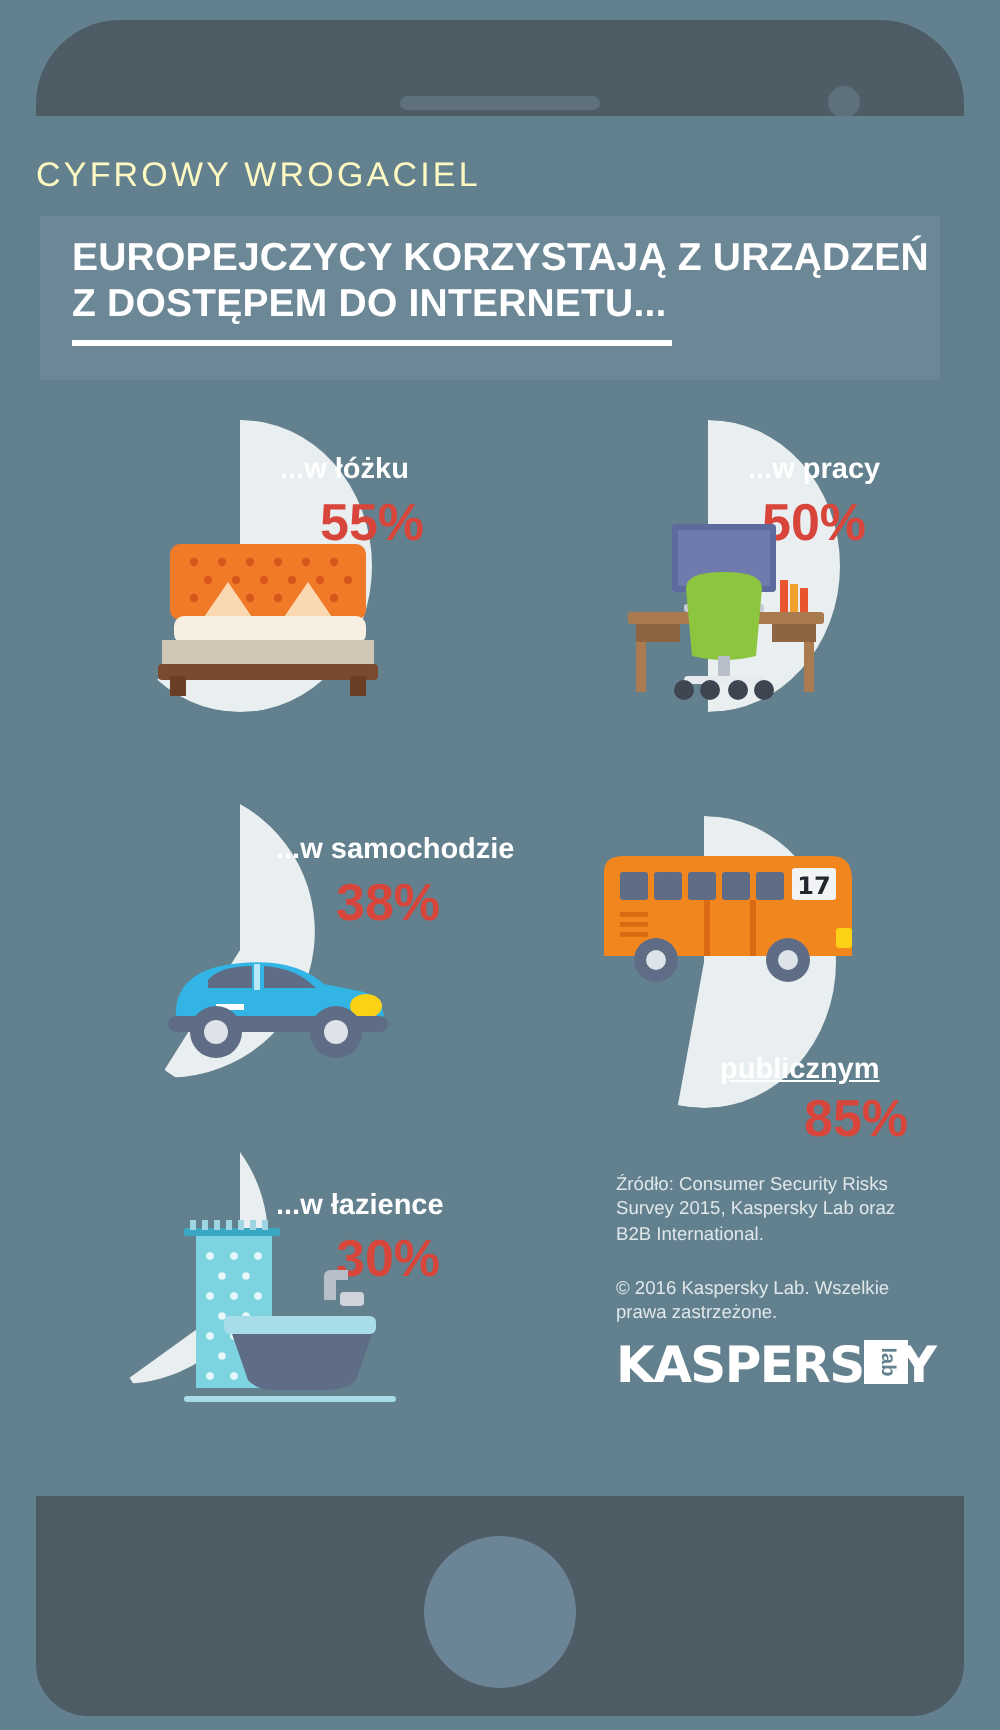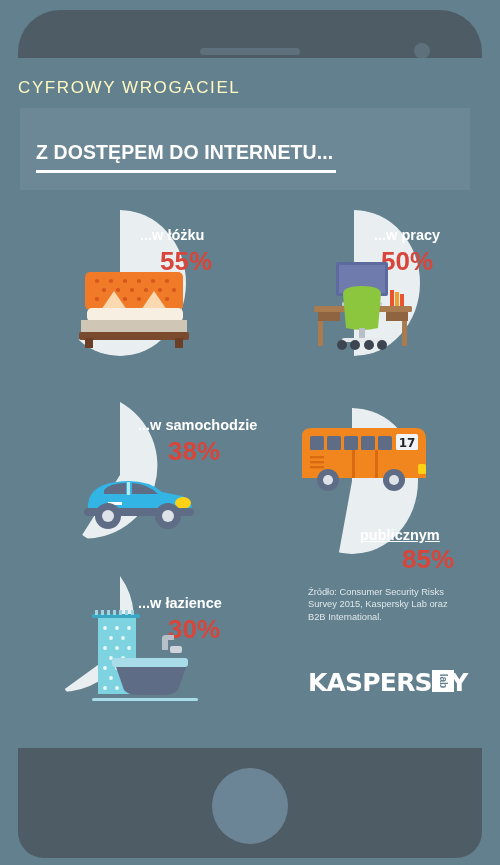--- a/index.html
+++ b/index.html
@@ -190,21 +190,21 @@
     <div id="camera"></div>
     <div id="home-button"></div>
   </div>
 
   <div id="screen">
 
     <div id="kicker">CYFROWY WROGACIEL</div>
 
     <div id="headline-band">
       <div id="headline">
-        <br>
+        <span>EUROPEJCZYCY KORZYSTAJĄ Z URZĄDZEŃ</span><br>
         <span>Z DOSTĘPEM DO INTERNETU...</span>
       </div>
       <div id="headline-rule"></div>
     </div>
 
     <div class="stat" style="left:0px; top:150px; width:230px; height:150px;">
       <svg class="pie" style="left:36px; top:2px;" width="132" height="146" viewBox="0 0 132 146">
         <path d="M66 73 L66 0 A73 73 0 1 1 23.1 132.1 Z" fill="#e9eef0"></path>
       </svg>
       <div class="label" style="left:122px; top:18px;">...w łóżku</div>
@@ -365,19 +365,20 @@
         </g>
         <path d="M96 48 L96 36 Q96 33 100 33 L108 33 L108 38 L102 38 L102 48 Z" fill="#b9bfc9"></path>
         <rect x="104" y="44" width="12" height="7" rx="2" fill="#cfd4dc"></rect>
         <rect x="46" y="56" width="76" height="9" rx="3" fill="#a8dce8"></rect>
         <path d="M50 65 L120 65 L112 88 Q108 93 96 93 L72 93 Q62 93 58 88 Z" fill="#5f6c86"></path>
         <rect x="26" y="96" width="106" height="3" rx="1.5" fill="#a8dce8"></rect>
       </svg>
     </div>
 
     <div id="source">Źródło: Consumer Security Risks Survey 2015, Kaspersky Lab oraz B2B International.</div>
+    <div id="copyright">© 2016 Kaspersky Lab. Wszelkie prawa zastrzeżone.</div>
     <div id="logo">
       <div id="logo-word">KASPERSKY</div>
       <div id="logo-lab">lab</div>
     </div>
 
   </div>
 </div>
 
 </body></html>

